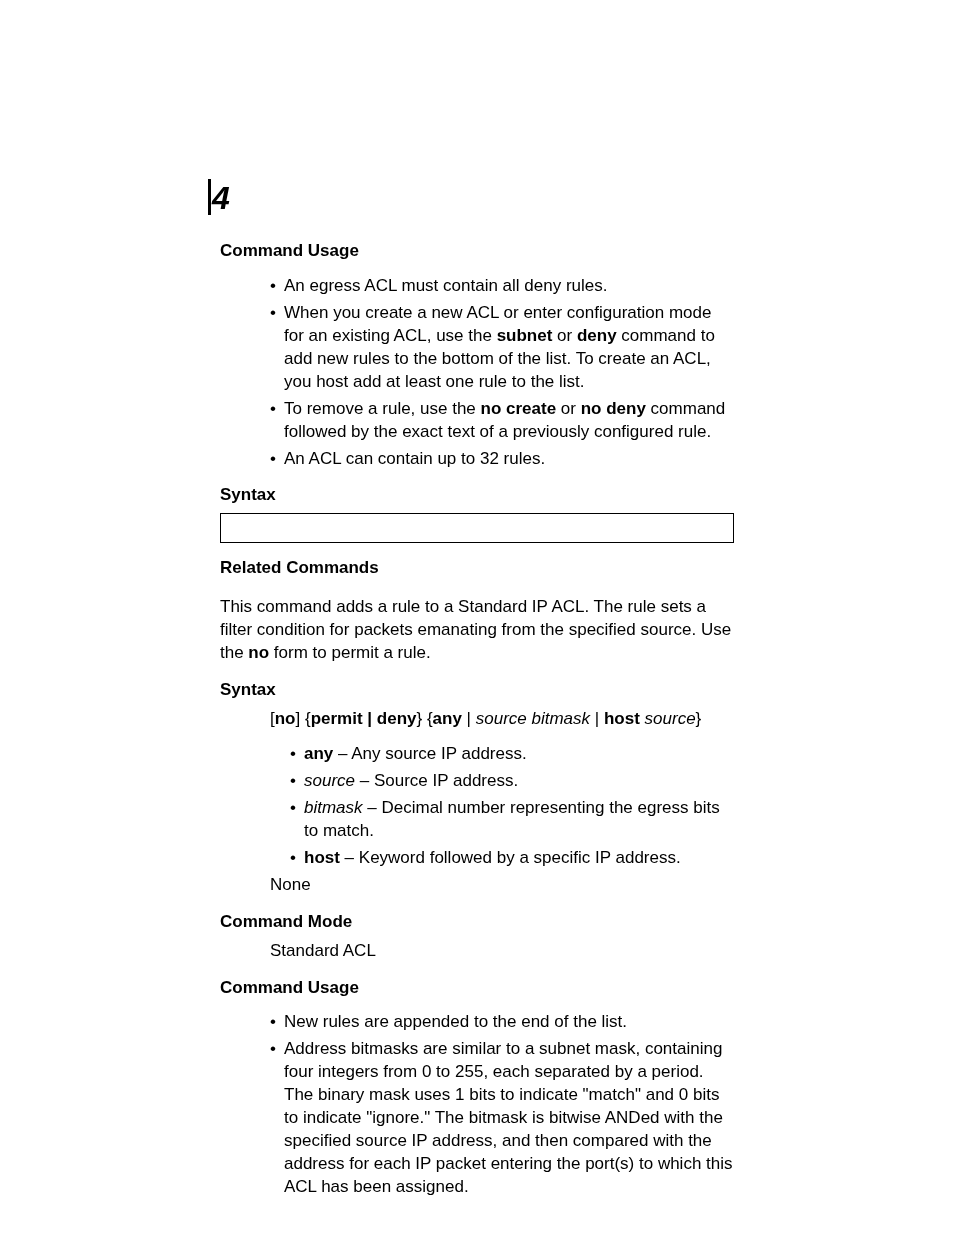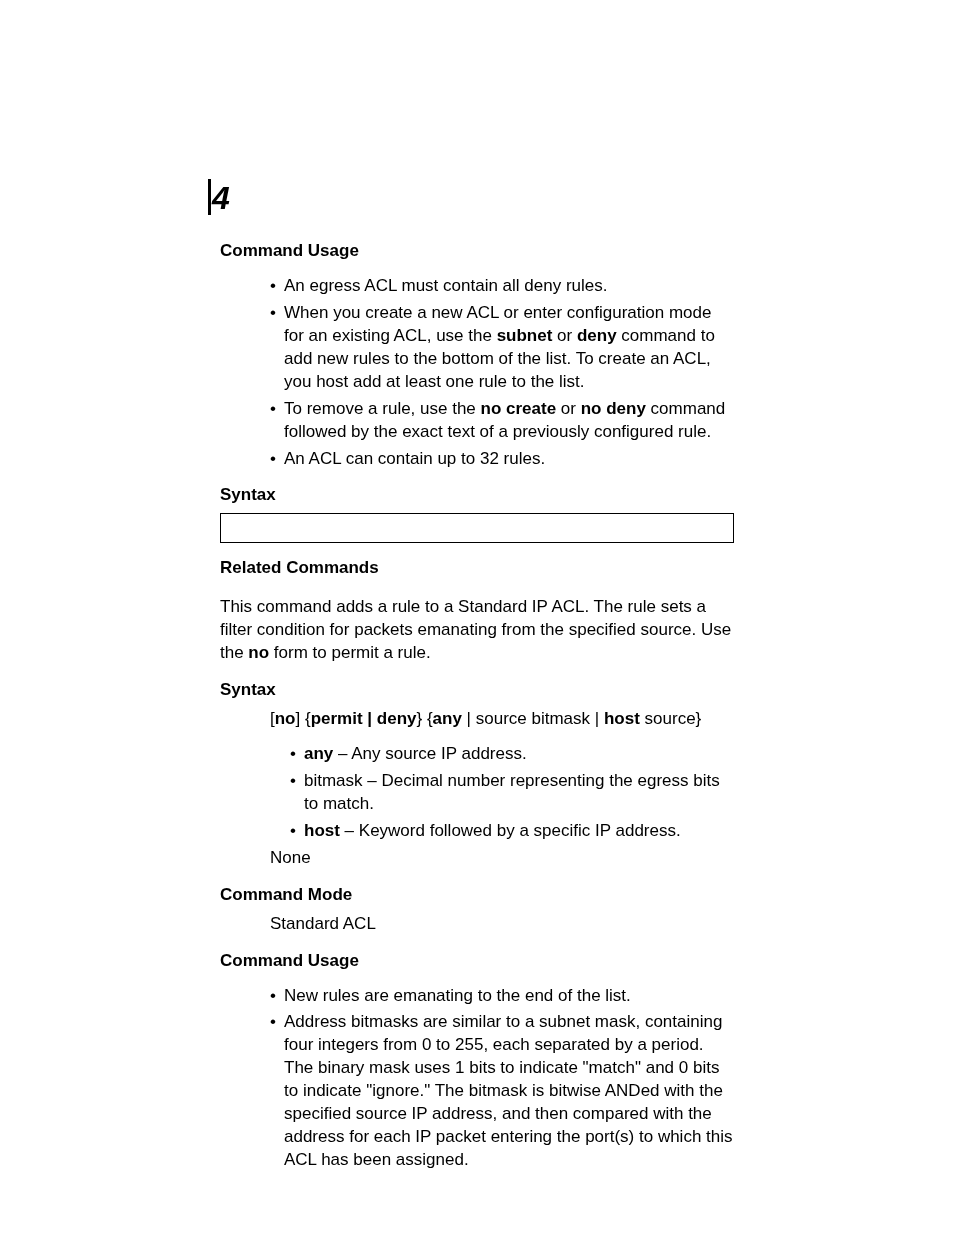--- a/index.html
+++ b/index.html
@@ -67,21 +67,21 @@
     height: 28px;
     margin: 4px 0 12px 0;
   }
   .indent {
     margin-left: 50px;
   }
   .para {
     margin: 16px 0 10px 0;
   }
   .bold { font-weight: bold; }
-  .italic { }
+  .italic { font-style: italic; }
   .syntax-line {
     margin-left: 50px;
     margin-bottom: 10px;
   }
 </style>
 </head>
 <body>
 
 <div class="chapter-num">4</div>
 
@@ -108,29 +108,30 @@
     <div class="para">
       <span>This command adds a rule to a Standard IP ACL. The rule sets a filter condition for packets emanating from the specified source. Use the </span><span class="bold">no</span><span> form to permit a rule.</span>
     </div>
 
     <div class="sec-head">Syntax</div>
     <div class="syntax-line">
       <span>[</span><span class="bold">no</span><span>] {</span><span class="bold">permit | deny</span><span>} {</span><span class="bold">any</span><span> | </span><span class="italic">source bitmask</span><span> | </span><span class="bold">host</span><span> </span><span class="italic">source</span><span>}</span>
     </div>
     <ul class="bullets" style="margin-left:70px;">
       <li><span class="bold">any</span><span> – Any source IP address.</span></li>
+      <li><span class="italic">source</span><span> – Source IP address.</span></li>
       <li><span class="italic">bitmask</span><span> – Decimal number representing the egress bits to match.</span></li>
       <li><span class="bold">host</span><span> – Keyword followed by a specific IP address.</span></li>
     </ul>
 
     <div class="indent">None</div>
 
     <div class="sec-head">Command Mode</div>
     <div class="indent">Standard ACL</div>
 
     <div class="sec-head">Command Usage</div>
     <ul class="bullets">
-      <li>New rules are emanating to the end of the list.</li>
+      <li>New rules are appended to the end of the list.</li>
       <li>Address bitmasks are similar to a subnet mask, containing four integers from 0 to 255, each separated by a period. The binary mask uses 1 bits to indicate "match" and 0 bits to indicate "ignore." The bitmask is bitwise ANDed with the specified source IP address, and then compared with the address for each IP packet entering the port(s) to which this ACL has been assigned.</li>
     </ul>
 
   </div>
 </div>
 
 </body></html>

